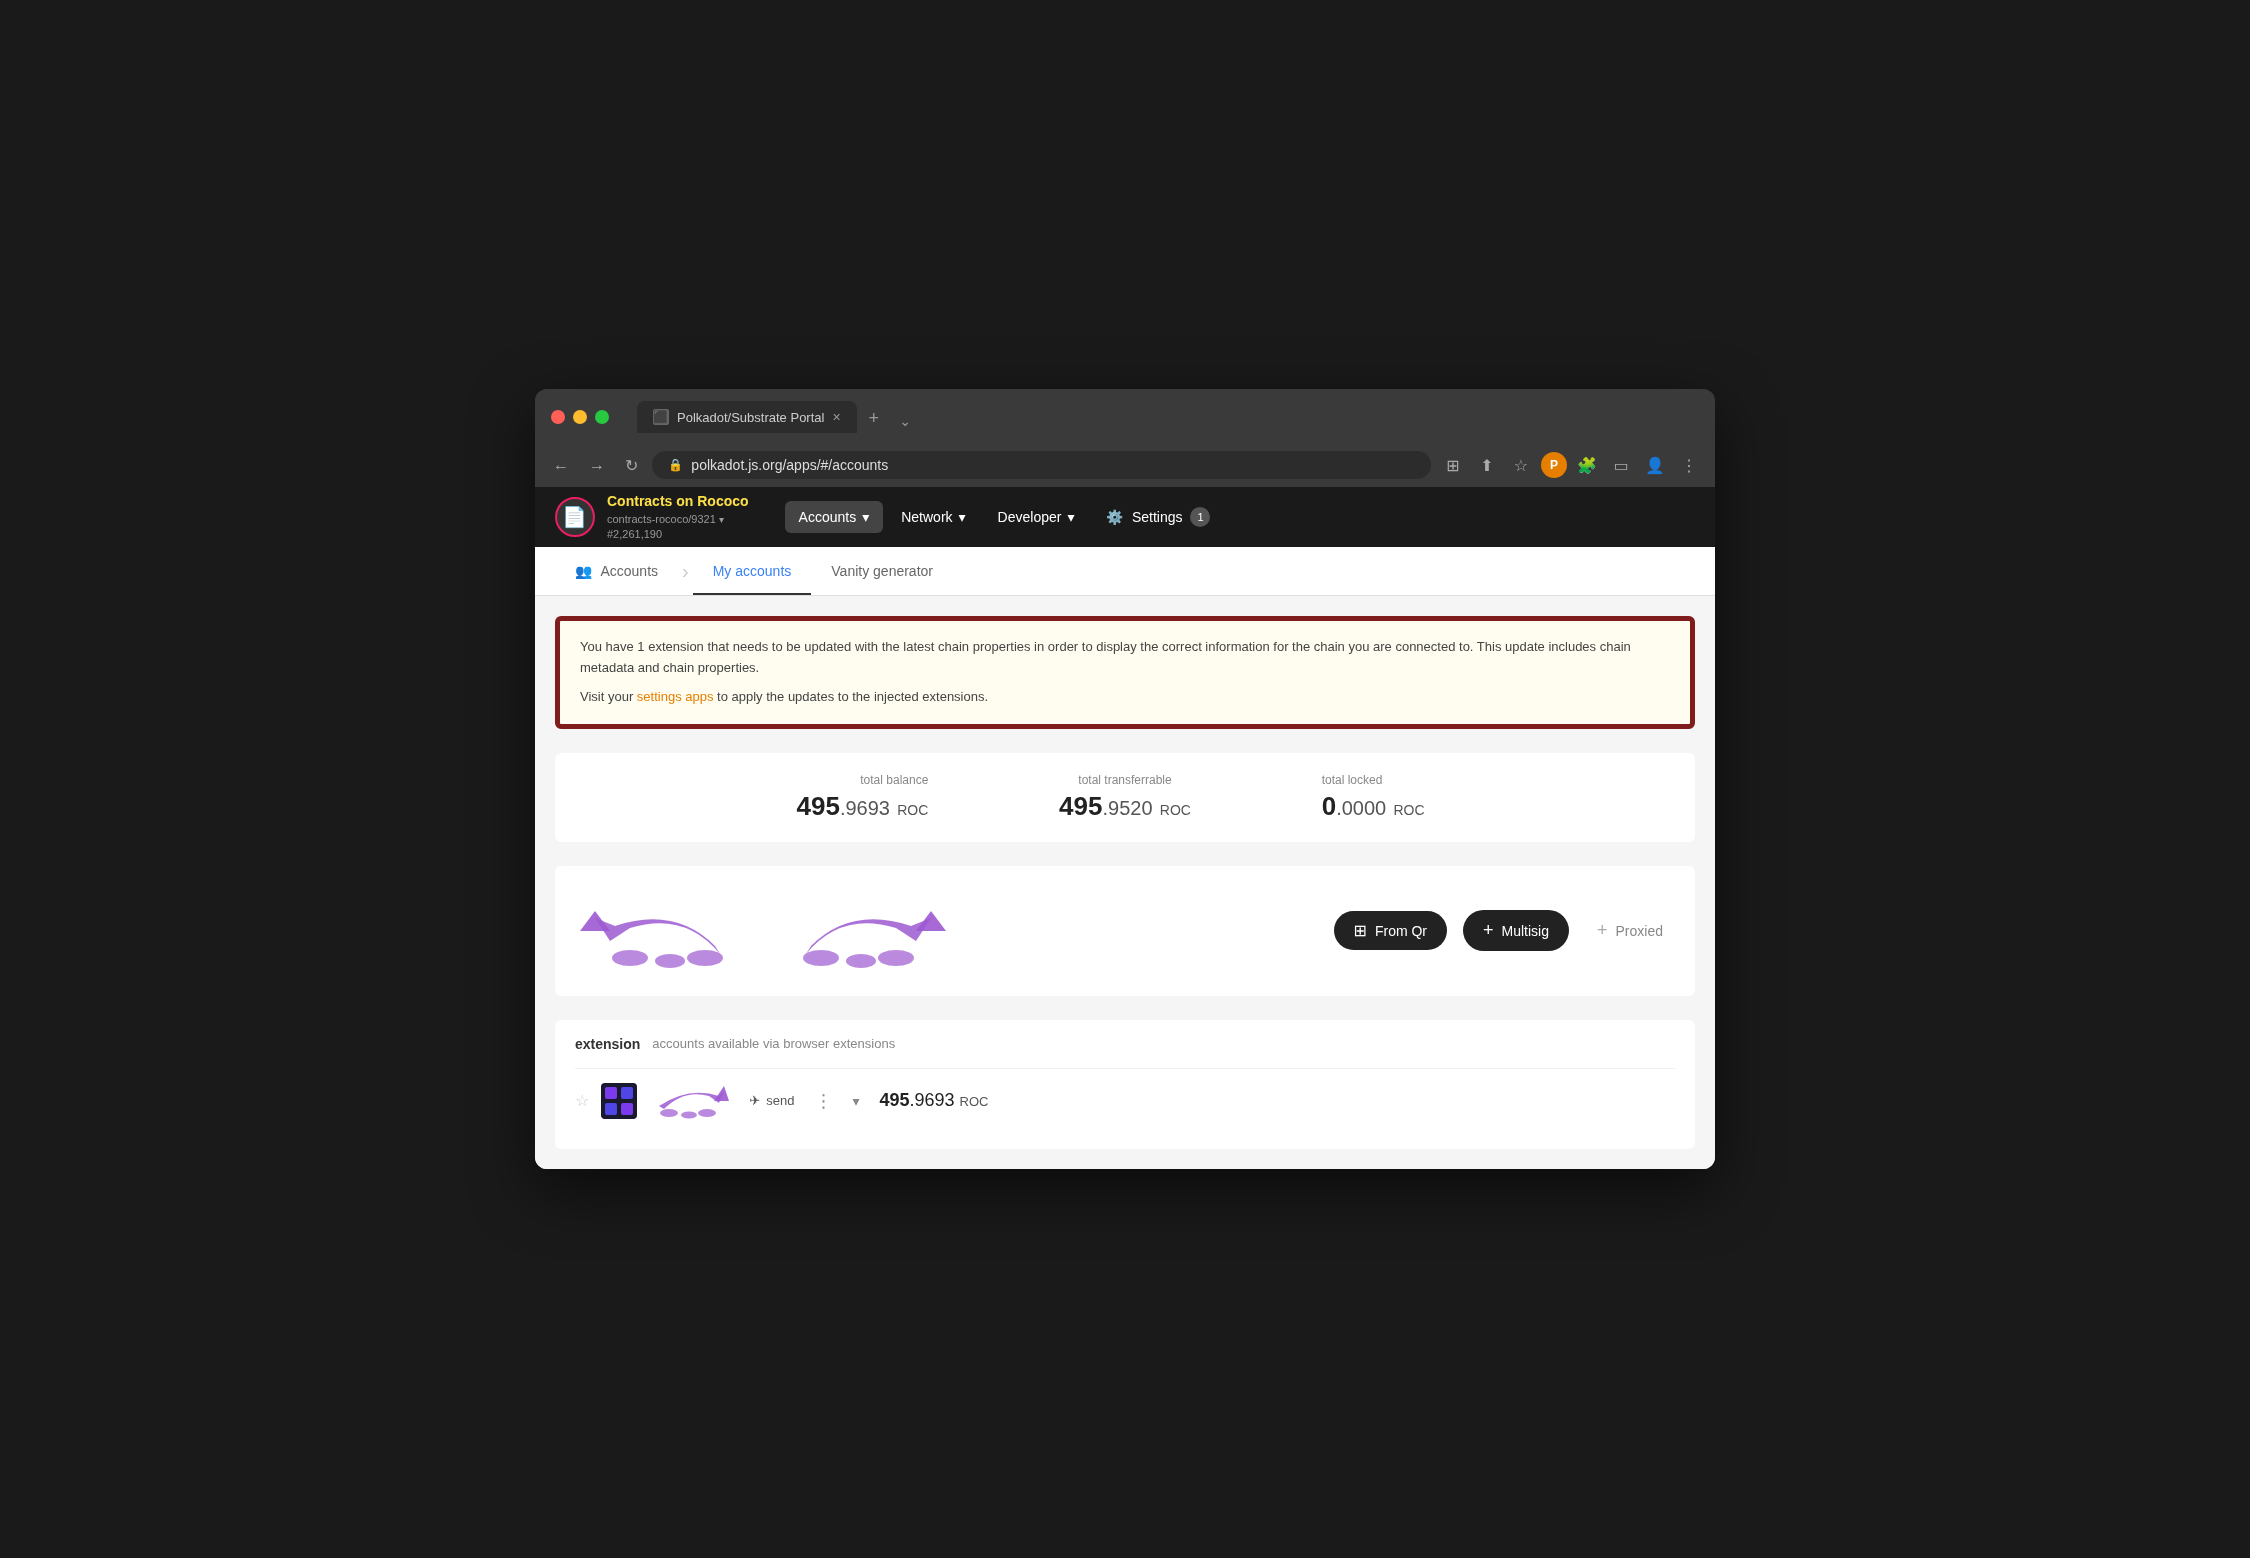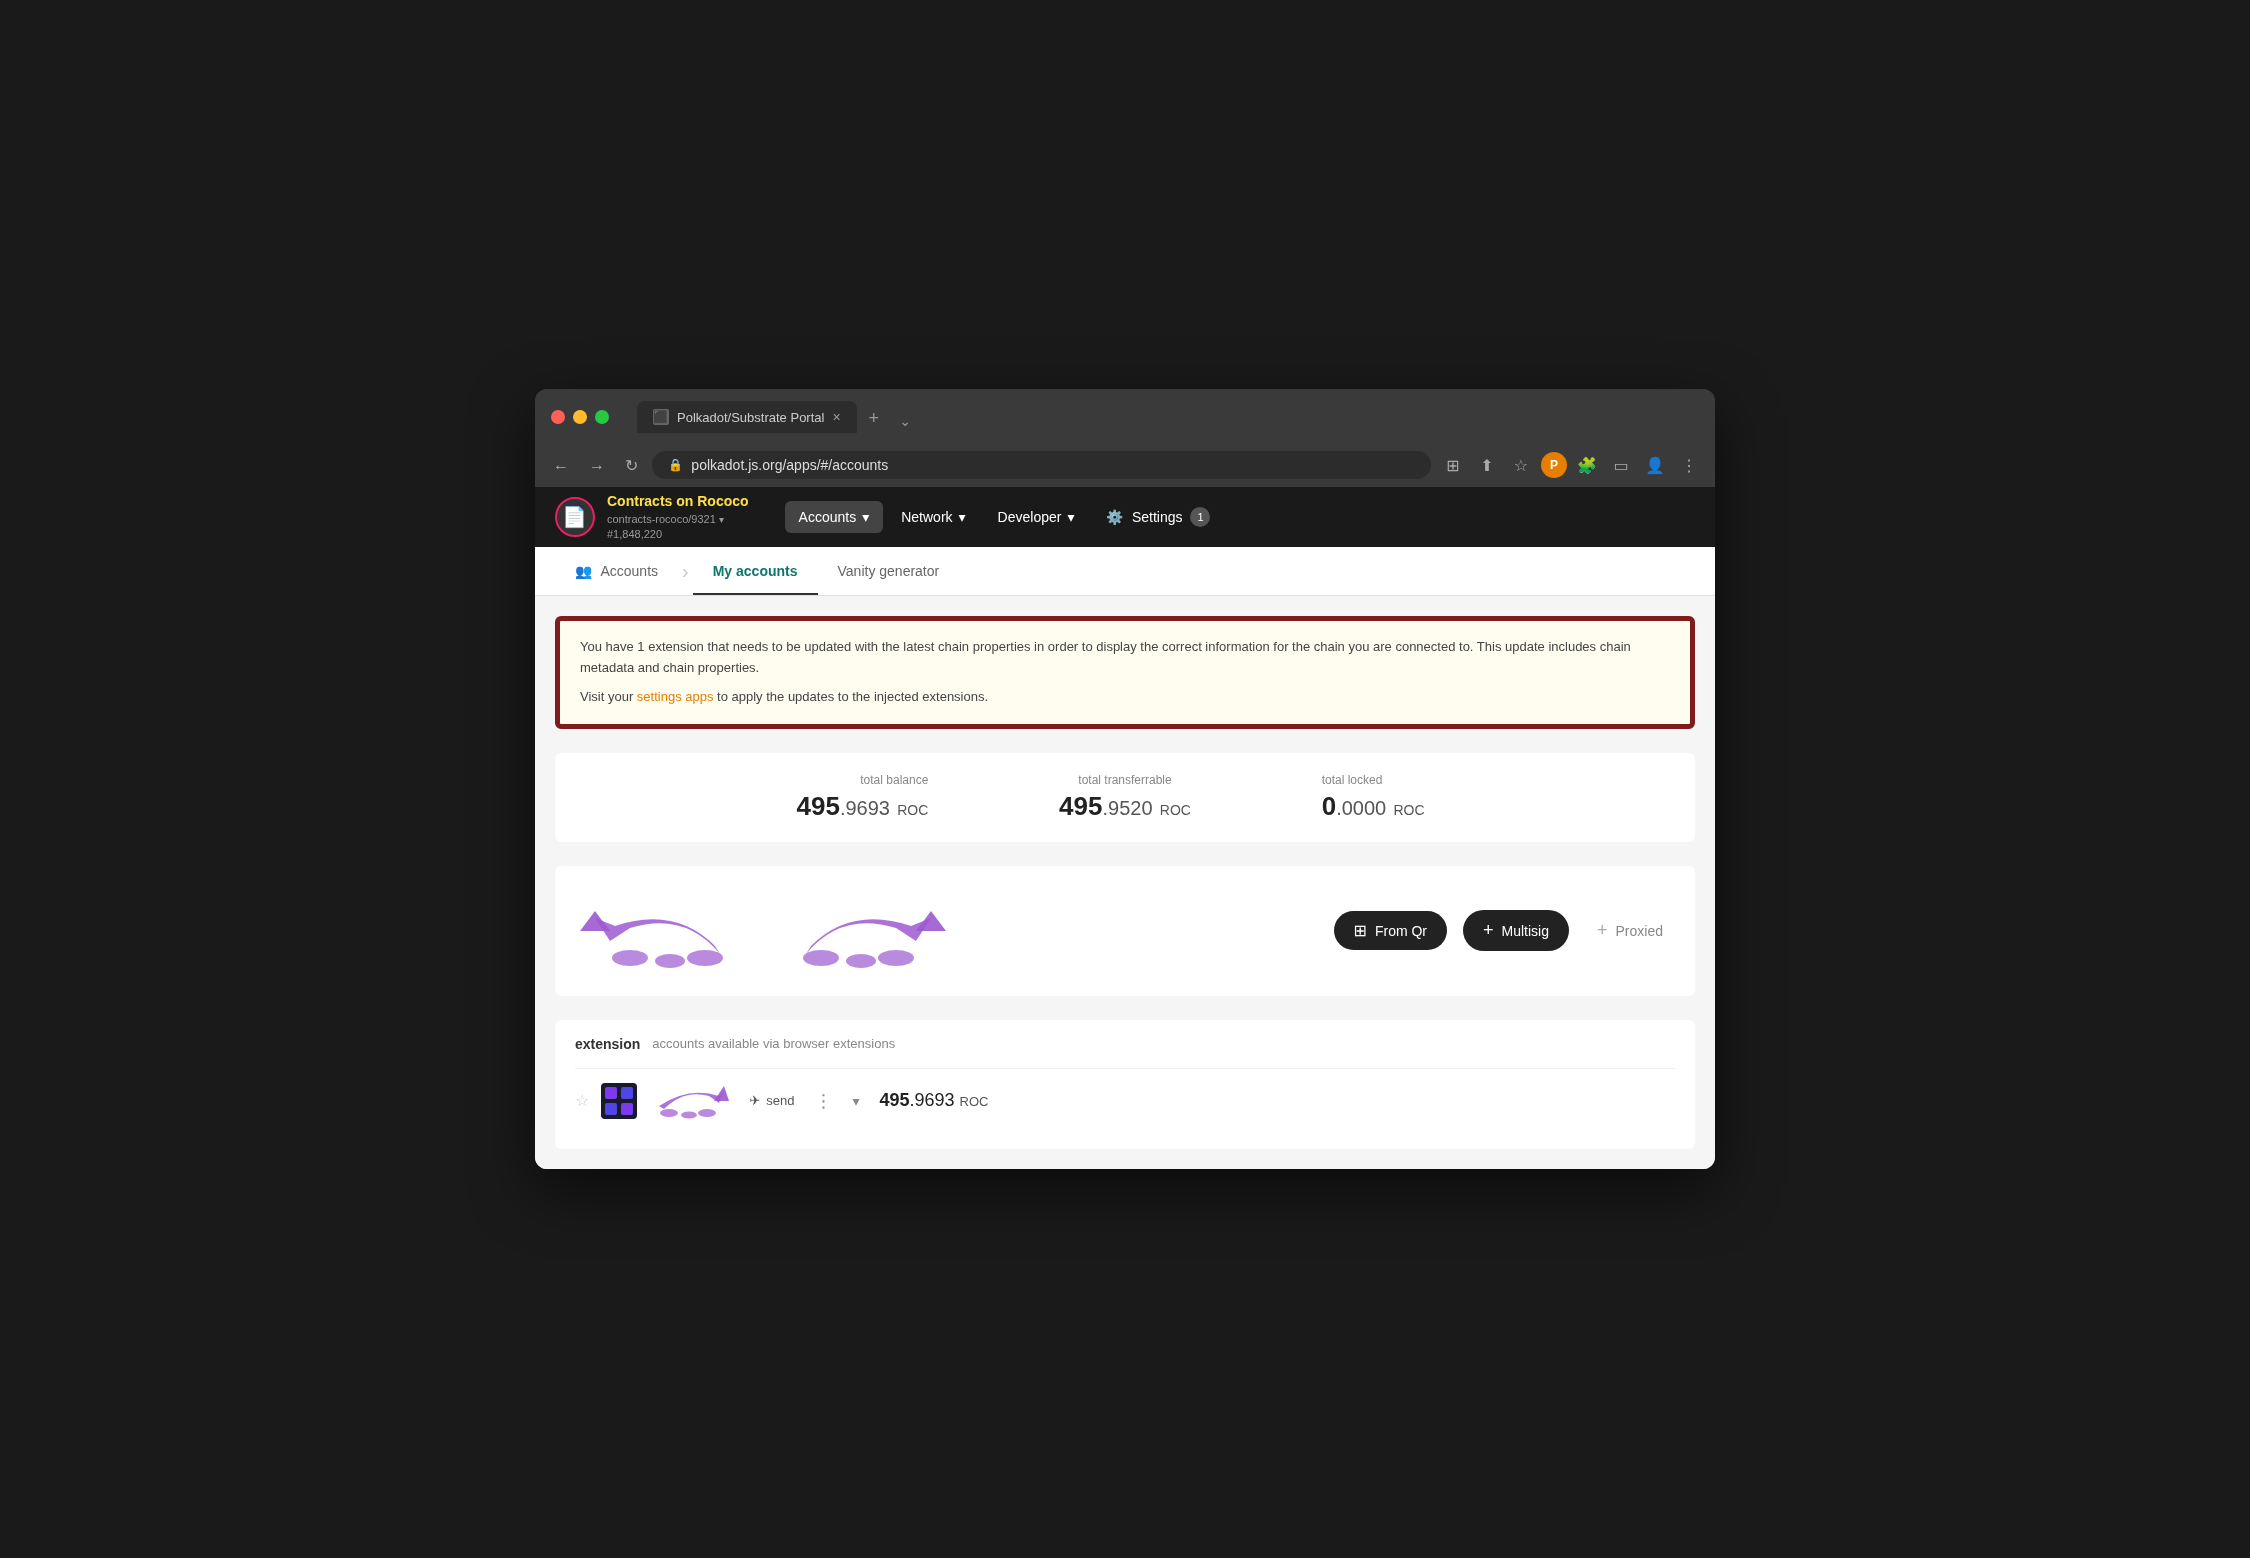--- a/index.html
+++ b/index.html
@@ -203,22 +203,22 @@
       color: #666;
       cursor: pointer;
       font-size: 14px;
       display: flex;
       align-items: center;
       gap: 8px;
       position: relative;
       white-space: nowrap;
     }
     .page-tab.active {
-      color: #0f766e;
-      font-weight: 700;
+      color: #3b82f6;
+      font-weight: 400;
     }
     .page-tab.active::after {
       content: '';
       position: absolute;
       bottom: 0;
       left: 0; right: 0;
       height: 2px;
       background: #333;
     }
     .tab-separator {
@@ -451,21 +451,21 @@
       <div class="app-logo">
         <div class="logo-icon">
           <span style="font-size:20px;">📄</span>
         </div>
         <div class="chain-info">
           <div class="chain-name">Contracts on Rococo</div>
           <div class="chain-detail">
             <span>contracts-rococo/9321</span>
             <span class="dropdown-arrow"> ▾</span>
           </div>
-          <div class="chain-detail">#1,848,220</div>
+          <div class="chain-detail">#2,261,190</div>
         </div>
       </div>
       <div class="header-nav">
         <div class="nav-item active">
           <span>Accounts</span>
           <span>▾</span>
         </div>
         <div class="nav-item">
           <span>Network</span>
           <span>▾</span>

